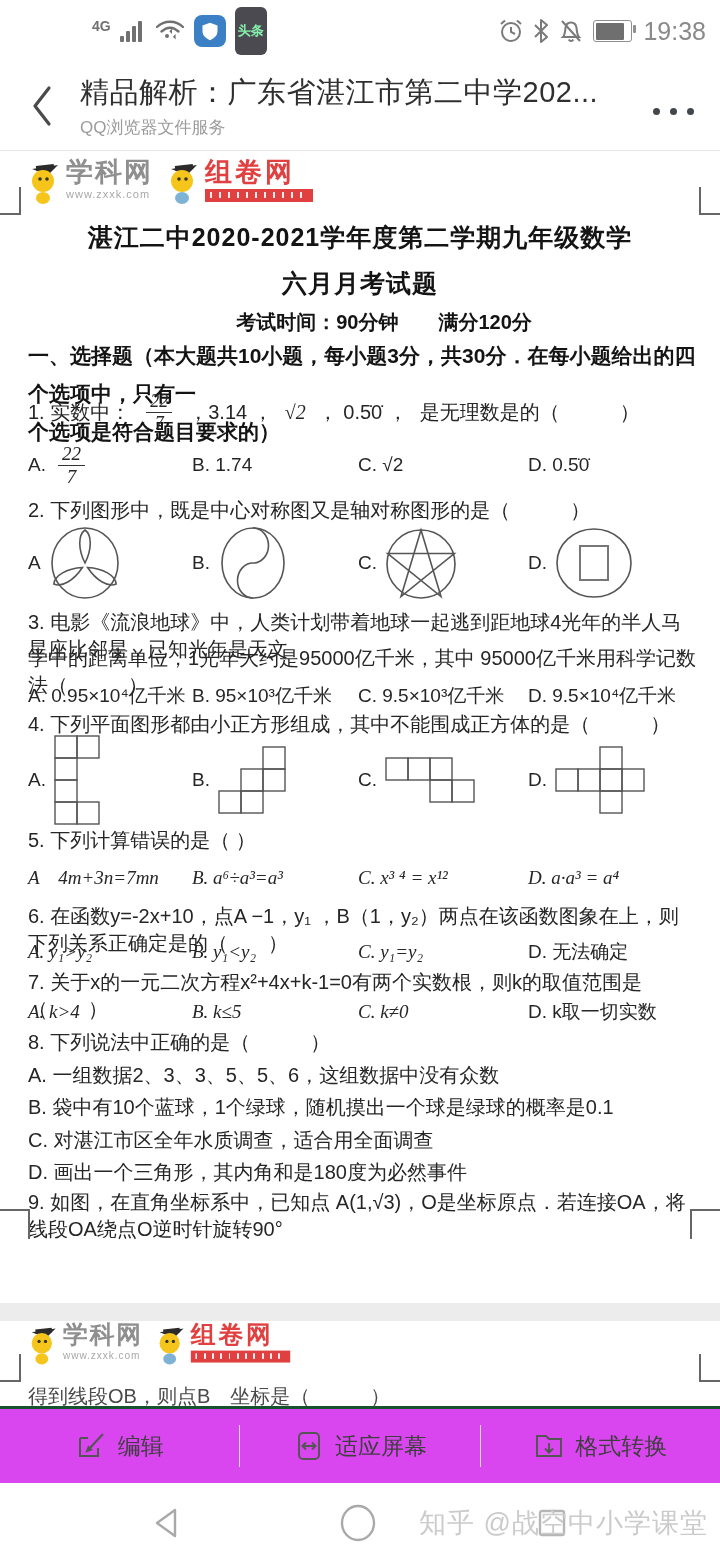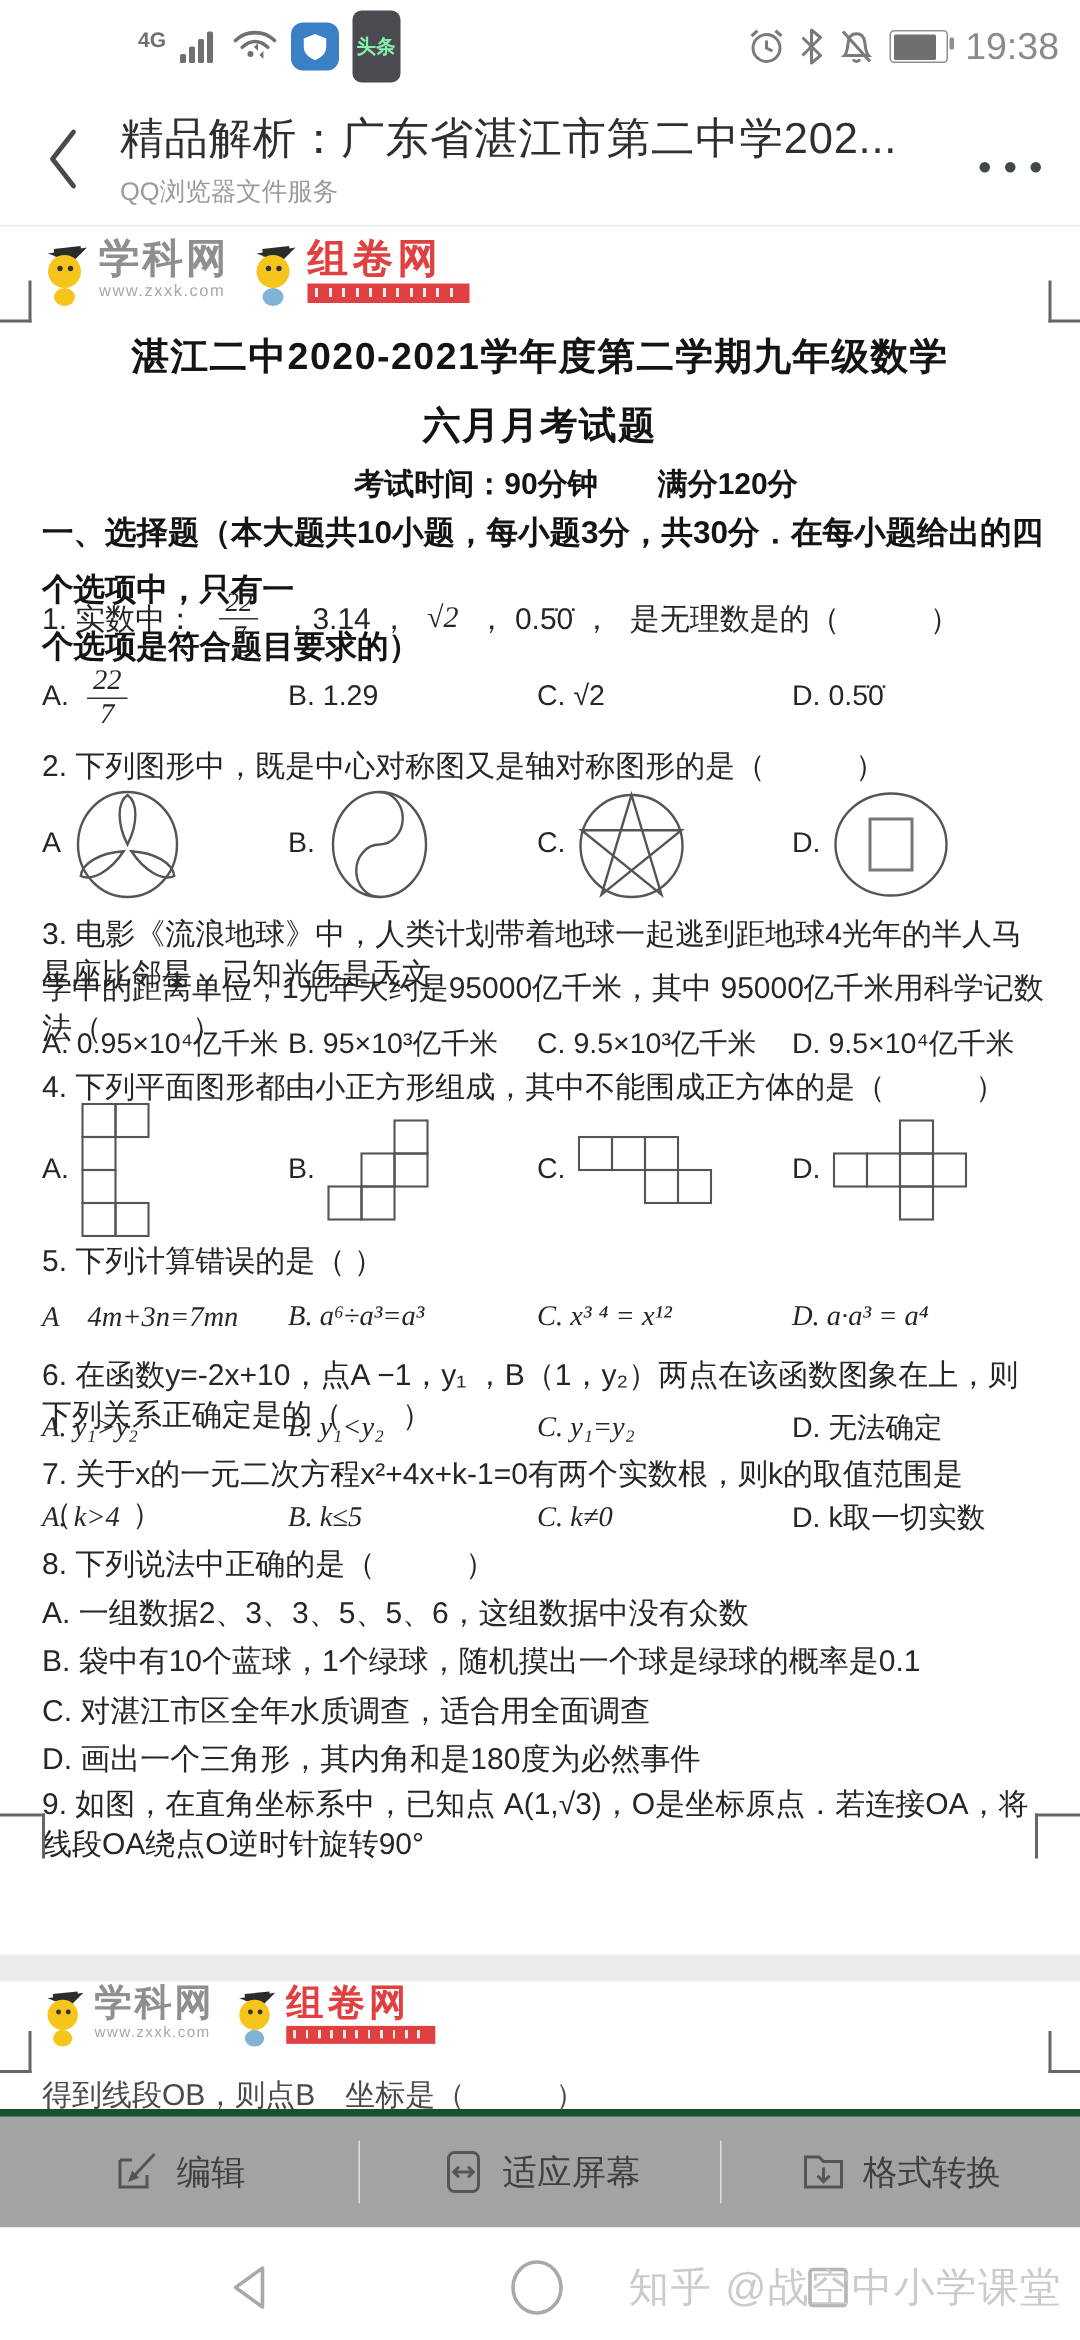--- a/index.html
+++ b/index.html
@@ -54,21 +54,21 @@
   .qrow{left:28px;right:24px;display:flex;align-items:center;font-size:20px;color:#262626;gap:12px;}
   .opts4{left:0;right:0;display:grid;grid-template-columns:164px 166px 170px auto;padding-left:28px;font-size:19px;color:#262626;align-items:center;}
   .math{font-family:"Liberation Serif","DejaVu Serif",serif;font-style:italic;}
   .frac{display:inline-flex;flex-direction:column;align-items:center;line-height:1.15;font-size:18px;margin:0 4px;
         font-family:"Liberation Serif","DejaVu Serif",serif;font-style:italic;}
   .frac .num{border-bottom:1.6px solid #333;padding:0 4px;}
   .figcell{display:flex;align-items:center;gap:8px;}
   .figcell .lab{font-size:19px;color:#262626;}
   svg.fig{display:block}
   
-  .toolbar{height:74px;border-top:5px solid #14532d;background:#a3a3a3;display:flex;align-items:center;}
+  .toolbar{height:74px;border-top:3px solid #14532d;background:#d946ef;display:flex;align-items:center;}
   .tool-btn{flex:1;display:flex;align-items:center;justify-content:center;gap:10px;font-size:23px;color:#3f3f3f;}
   .tool-sep{width:1px;height:42px;background:#dedede;}
   
   .navbar{height:80px;background:#fff;position:relative;display:flex;align-items:center;justify-content:space-around;padding:0 72px;}
   .watermark{position:absolute;right:12px;bottom:22px;font-size:27px;color:#cbcbcb;letter-spacing:1px;white-space:nowrap;}
 </style>
 </head>
 <body>
 
 <div class="statusbar">
@@ -198,21 +198,21 @@
     <span>是无理数是的（　　　）</span>
   </div>
   <div class="abs opts4" style="top:292px;">
     <span class="figcell">
       <span>A.</span>
       <span class="frac" style="font-size:19px;">
         <span class="num">22</span>
         <span>7</span>
       </span>
     </span>
-    <span>B. 1.29</span>
+    <span>B. 1.74</span>
     <span>C. √2</span>
     <span>D. 0.5̇0̇</span>
   </div>
 
   <div class="abs qline" style="top:346px;">2. 下列图形中，既是中心对称图又是轴对称图形的是（　　　）</div>
   <div class="abs opts4" style="top:374px;">
     <span class="figcell">
       <span class="lab">A</span>
       <svg class="fig" width="72" height="76" viewBox="0 0 72 76">
         <ellipse cx="36" cy="38" rx="33" ry="35" fill="none" stroke="#555" stroke-width="1.6"></ellipse>

